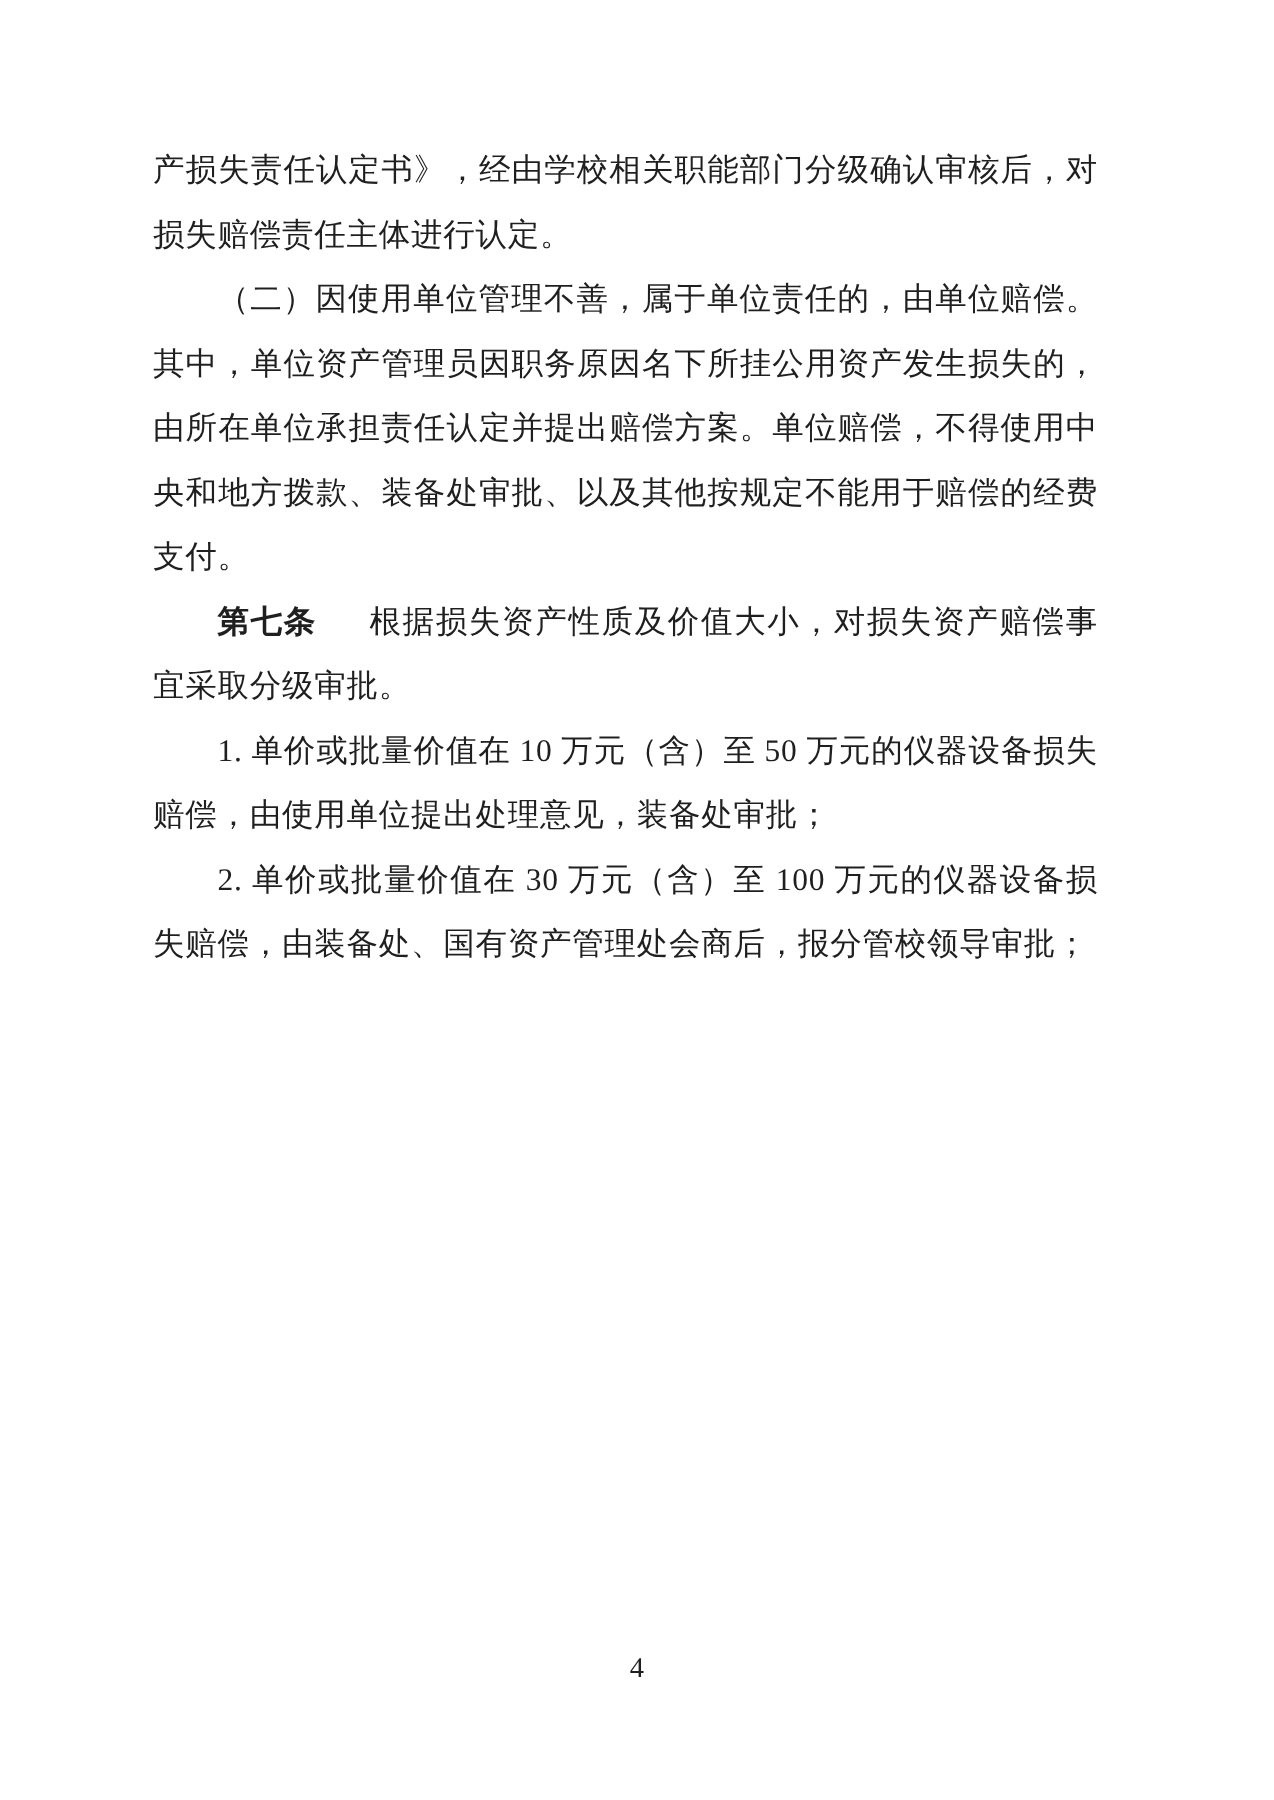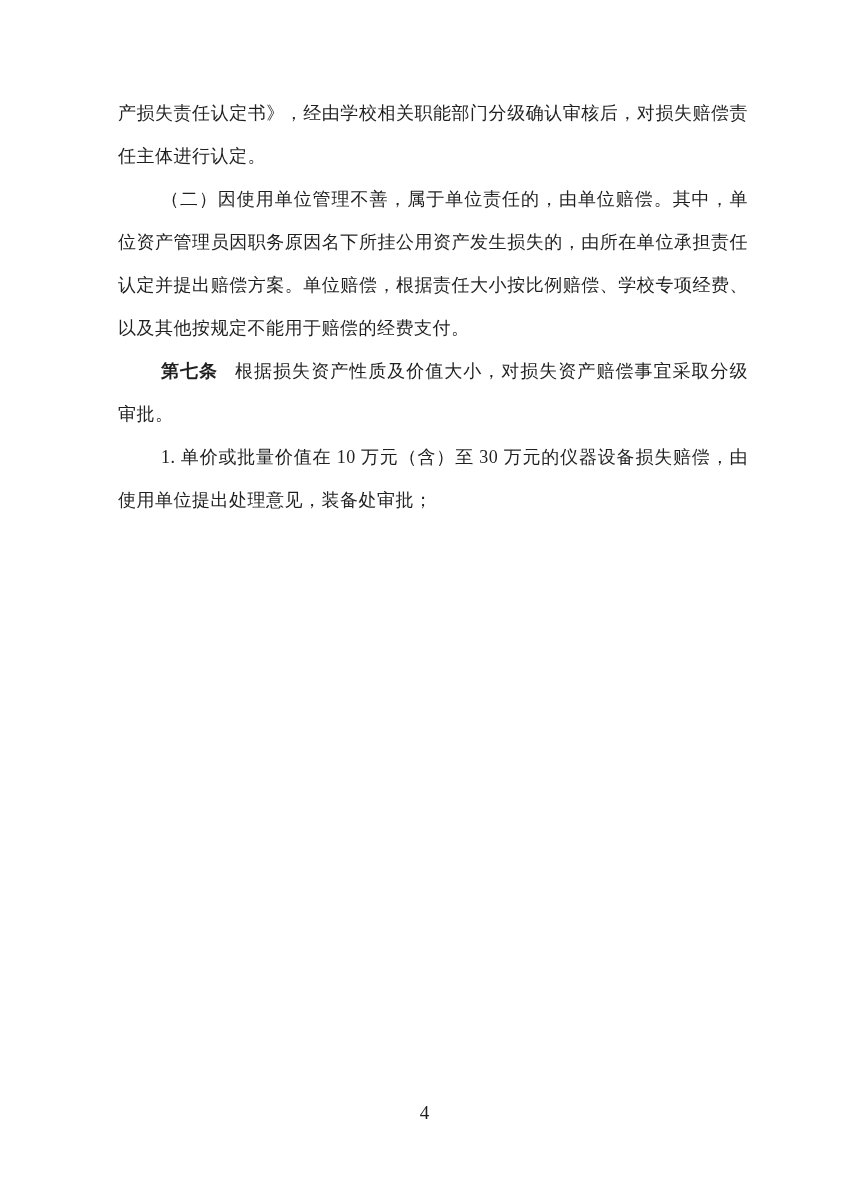--- a/index.html
+++ b/index.html
@@ -15,54 +15,55 @@
     font-family: "Liberation Serif", "DejaVu Serif", serif;
     color: #1f1f1f;
   }
   .page {
     position: absolute;
     inset: 0;
     background: #ffffff;
   }
   .doc-body {
     position: absolute;
-    left: 118px;
+    left: 102px;
     top: 92px;
     width: 630px;
-    font-size: 18px;
+    font-size: 21px;
     line-height: 43px;
     text-align: justify;
     text-justify: inter-ideograph;
     letter-spacing: 0.5px;
   }
   .para {
     margin: 0;
   }
   .para.indent {
     text-indent: 43px;
   }
   .article-prefix {
     font-weight: bold;
-    margin-right: 17px;
+    margin-right: 35px;
     font-family: Liberation Serif, serif;
   }
   .page-number {
     position: absolute;
     top: 1102px;
     left: 0;
     width: 100%;
     text-align: center;
     font-size: 19px;
     color: #1f1f1f;
   }
 </style>
 </head>
 <body>
 
 <div class="page">
   <div class="doc-body" id="doc-body">
       <p class="para"><span>产损失责任认定书》，经由学校相关职能部门分级确认审核后，对损失赔偿责任主体进行认定。</span></p>
-      <p class="para indent"><span>（二）因使用单位管理不善，属于单位责任的，由单位赔偿。其中，单位资产管理员因职务原因名下所挂公用资产发生损失的，由所在单位承担责任认定并提出赔偿方案。单位赔偿，根据责任大小按比例赔偿、学校专项经费、以及其他按规定不能用于赔偿的经费支付。</span></p>
+      <p class="para indent"><span>（二）因使用单位管理不善，属于单位责任的，由单位赔偿。其中，单位资产管理员因职务原因名下所挂公用资产发生损失的，由所在单位承担责任认定并提出赔偿方案。单位赔偿，不得使用中央和地方拨款、装备处审批、以及其他按规定不能用于赔偿的经费支付。</span></p>
       <p class="para indent"><b class="article-prefix">第七条</b><span>根据损失资产性质及价值大小，对损失资产赔偿事宜采取分级审批。</span></p>
-      <p class="para indent"><span>1. 单价或批量价值在 10 万元（含）至 30 万元的仪器设备损失赔偿，由使用单位提出处理意见，装备处审批；</span></p>
+      <p class="para indent"><span>1. 单价或批量价值在 10 万元（含）至 50 万元的仪器设备损失赔偿，由使用单位提出处理意见，装备处审批；</span></p>
+      <p class="para indent"><span>2. 单价或批量价值在 30 万元（含）至 100 万元的仪器设备损失赔偿，由装备处、国有资产管理处会商后，报分管校领导审批；</span></p>
     </div>
   <div class="page-number">4</div>
 </div>
 
 </body></html>

